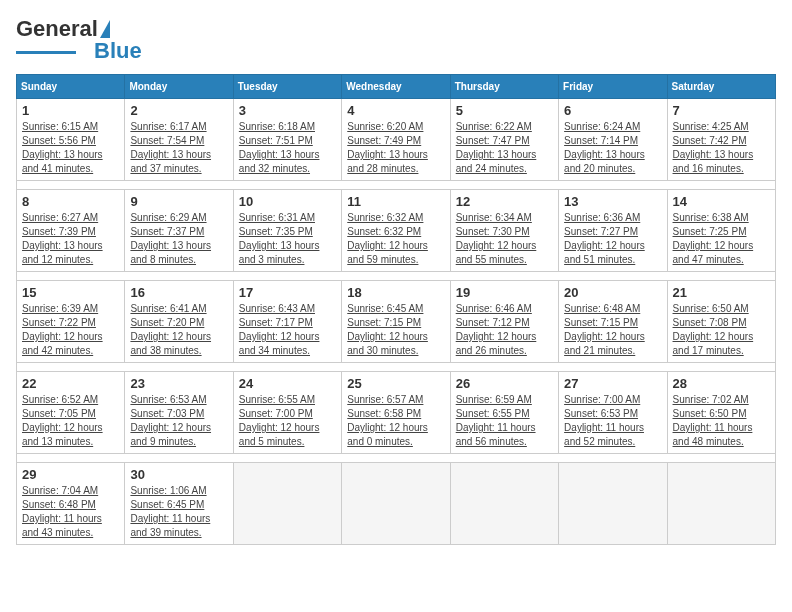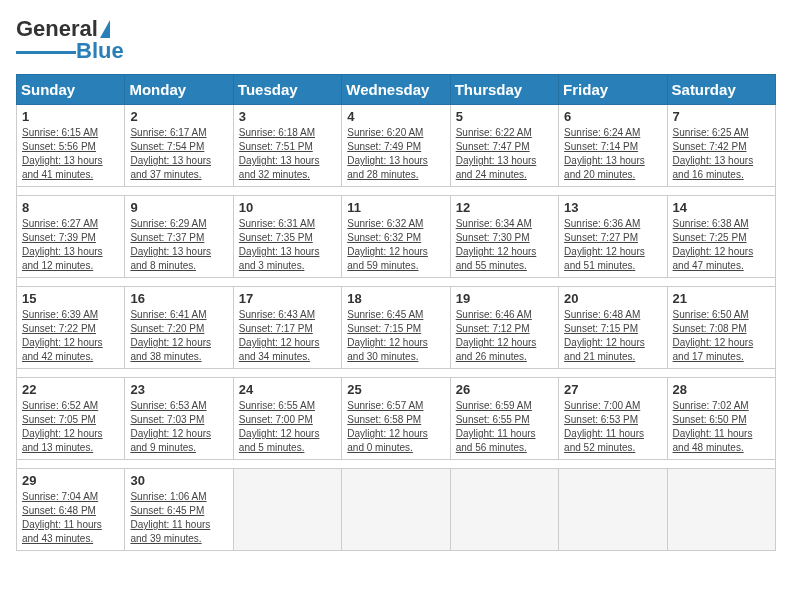--- a/index.html
+++ b/index.html
@@ -49,21 +49,21 @@
       font-weight: normal;
       color: #555;
     }
     .calendar {
       width: 100%;
       border-collapse: collapse;
     }
     .calendar thead tr th {
       background: #2980b9;
       color: #fff;
-      font-size: 15px;
+      font-size: 10px;
       font-weight: bold;
       padding: 6px 4px;
       text-align: left;
       border: 1px solid #2471a3;
     }
     .calendar tbody tr td {
       border: 1px solid #ccc;
       vertical-align: top;
       padding: 4px 5px;
       font-size: 10.5px;
@@ -96,21 +96,21 @@
   </style>
 </head>
 <body>
 
 <div class="header">
   <div class="logo">
     <div style="display:flex;align-items:center;">
       <span style="font-size:22px;font-weight:bold;color:#333;">General</span>
       <span class="logo-triangle"></span>
     </div>
-    <div style="display:flex;align-items:center;margin-top:-4px;">
+    <div style="display:flex;align-items:center;margin-top:-4px;gap:18px;">
       <div class="logo-line"></div>
       <span style="font-size:22px;font-weight:bold;color:#2980b9;margin-left:0;">Blue</span>
     </div>
   </div>
   <div class="title-block">
     <h1></h1>
     <h2></h2>
   </div>
 </div>
 
@@ -172,21 +172,21 @@
         <span class="cell-date">6</span>
         <div class="cell-info">
           <div>Sunrise: 6:24 AM</div>
           <div>Sunset: 7:14 PM</div>
           <div>Daylight: 13 hours and 20 minutes.</div>
         </div>
       </td>
         <td>
         <span class="cell-date">7</span>
         <div class="cell-info">
-          <div>Sunrise: 6:25 AM</div>
+          <div>Sunrise: 4:25 AM</div>
           <div>Sunset: 7:42 PM</div>
           <div>Daylight: 13 hours and 16 minutes.</div>
         </div>
       </td>
       </tr>
       <tr class="row-spacer">
         <td colspan="7"></td>
       </tr>
       <tr>
         <td>

